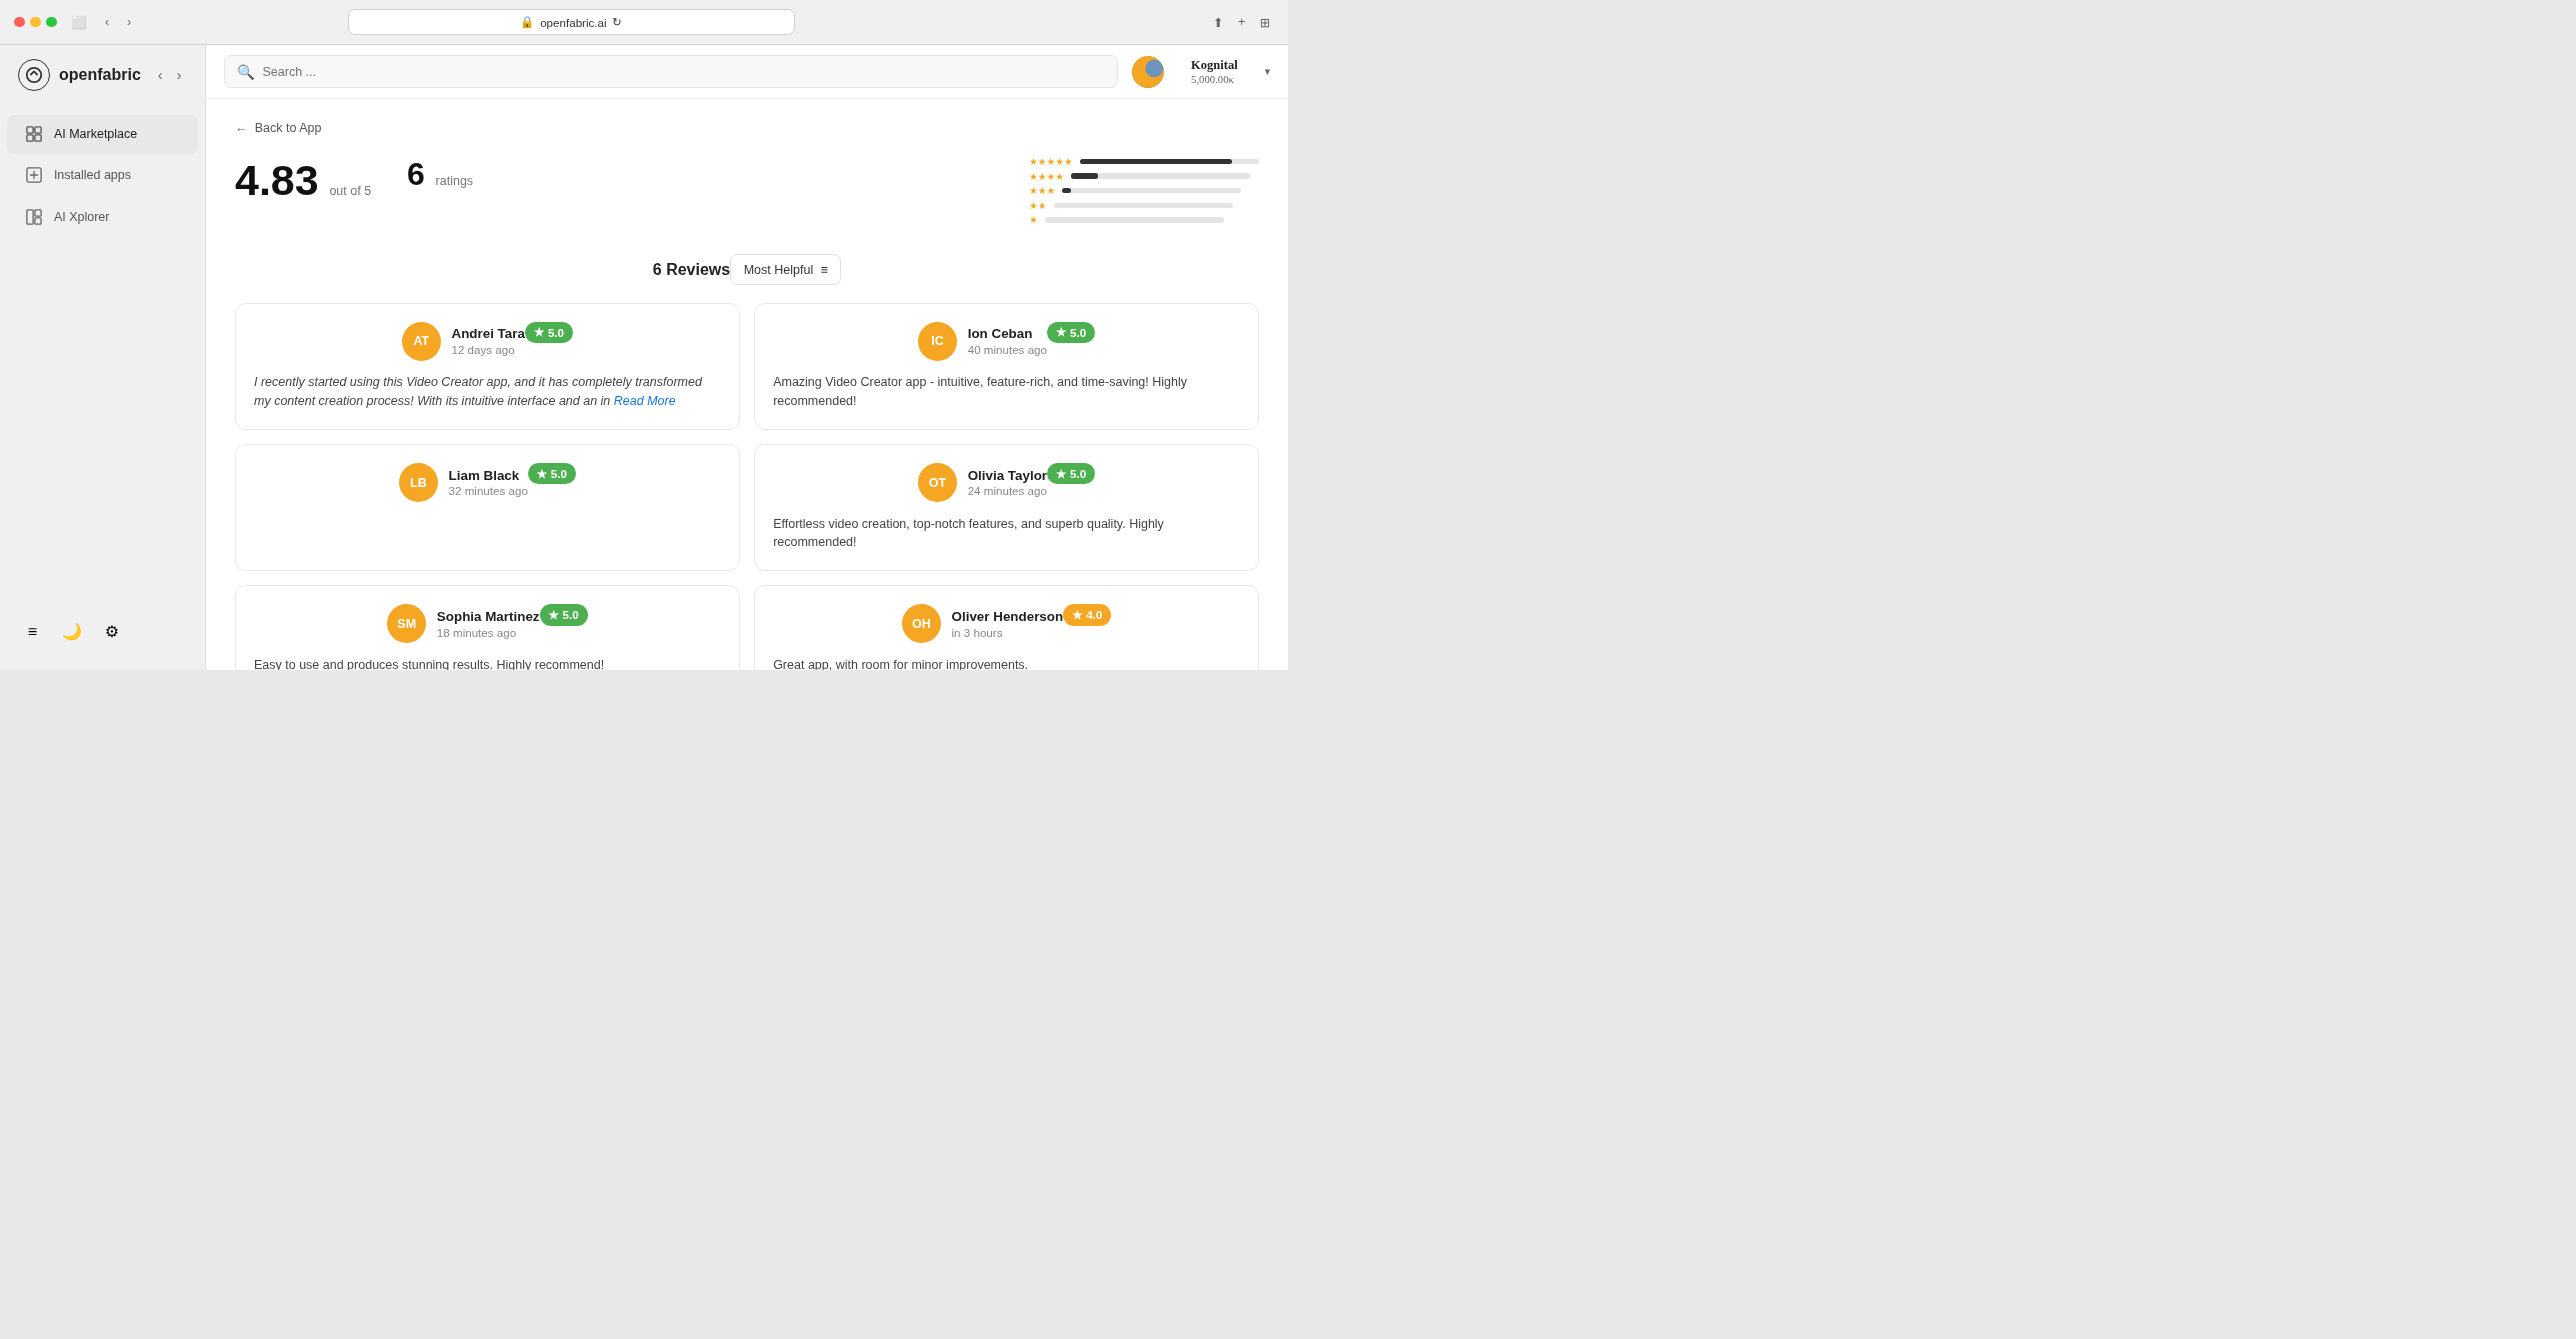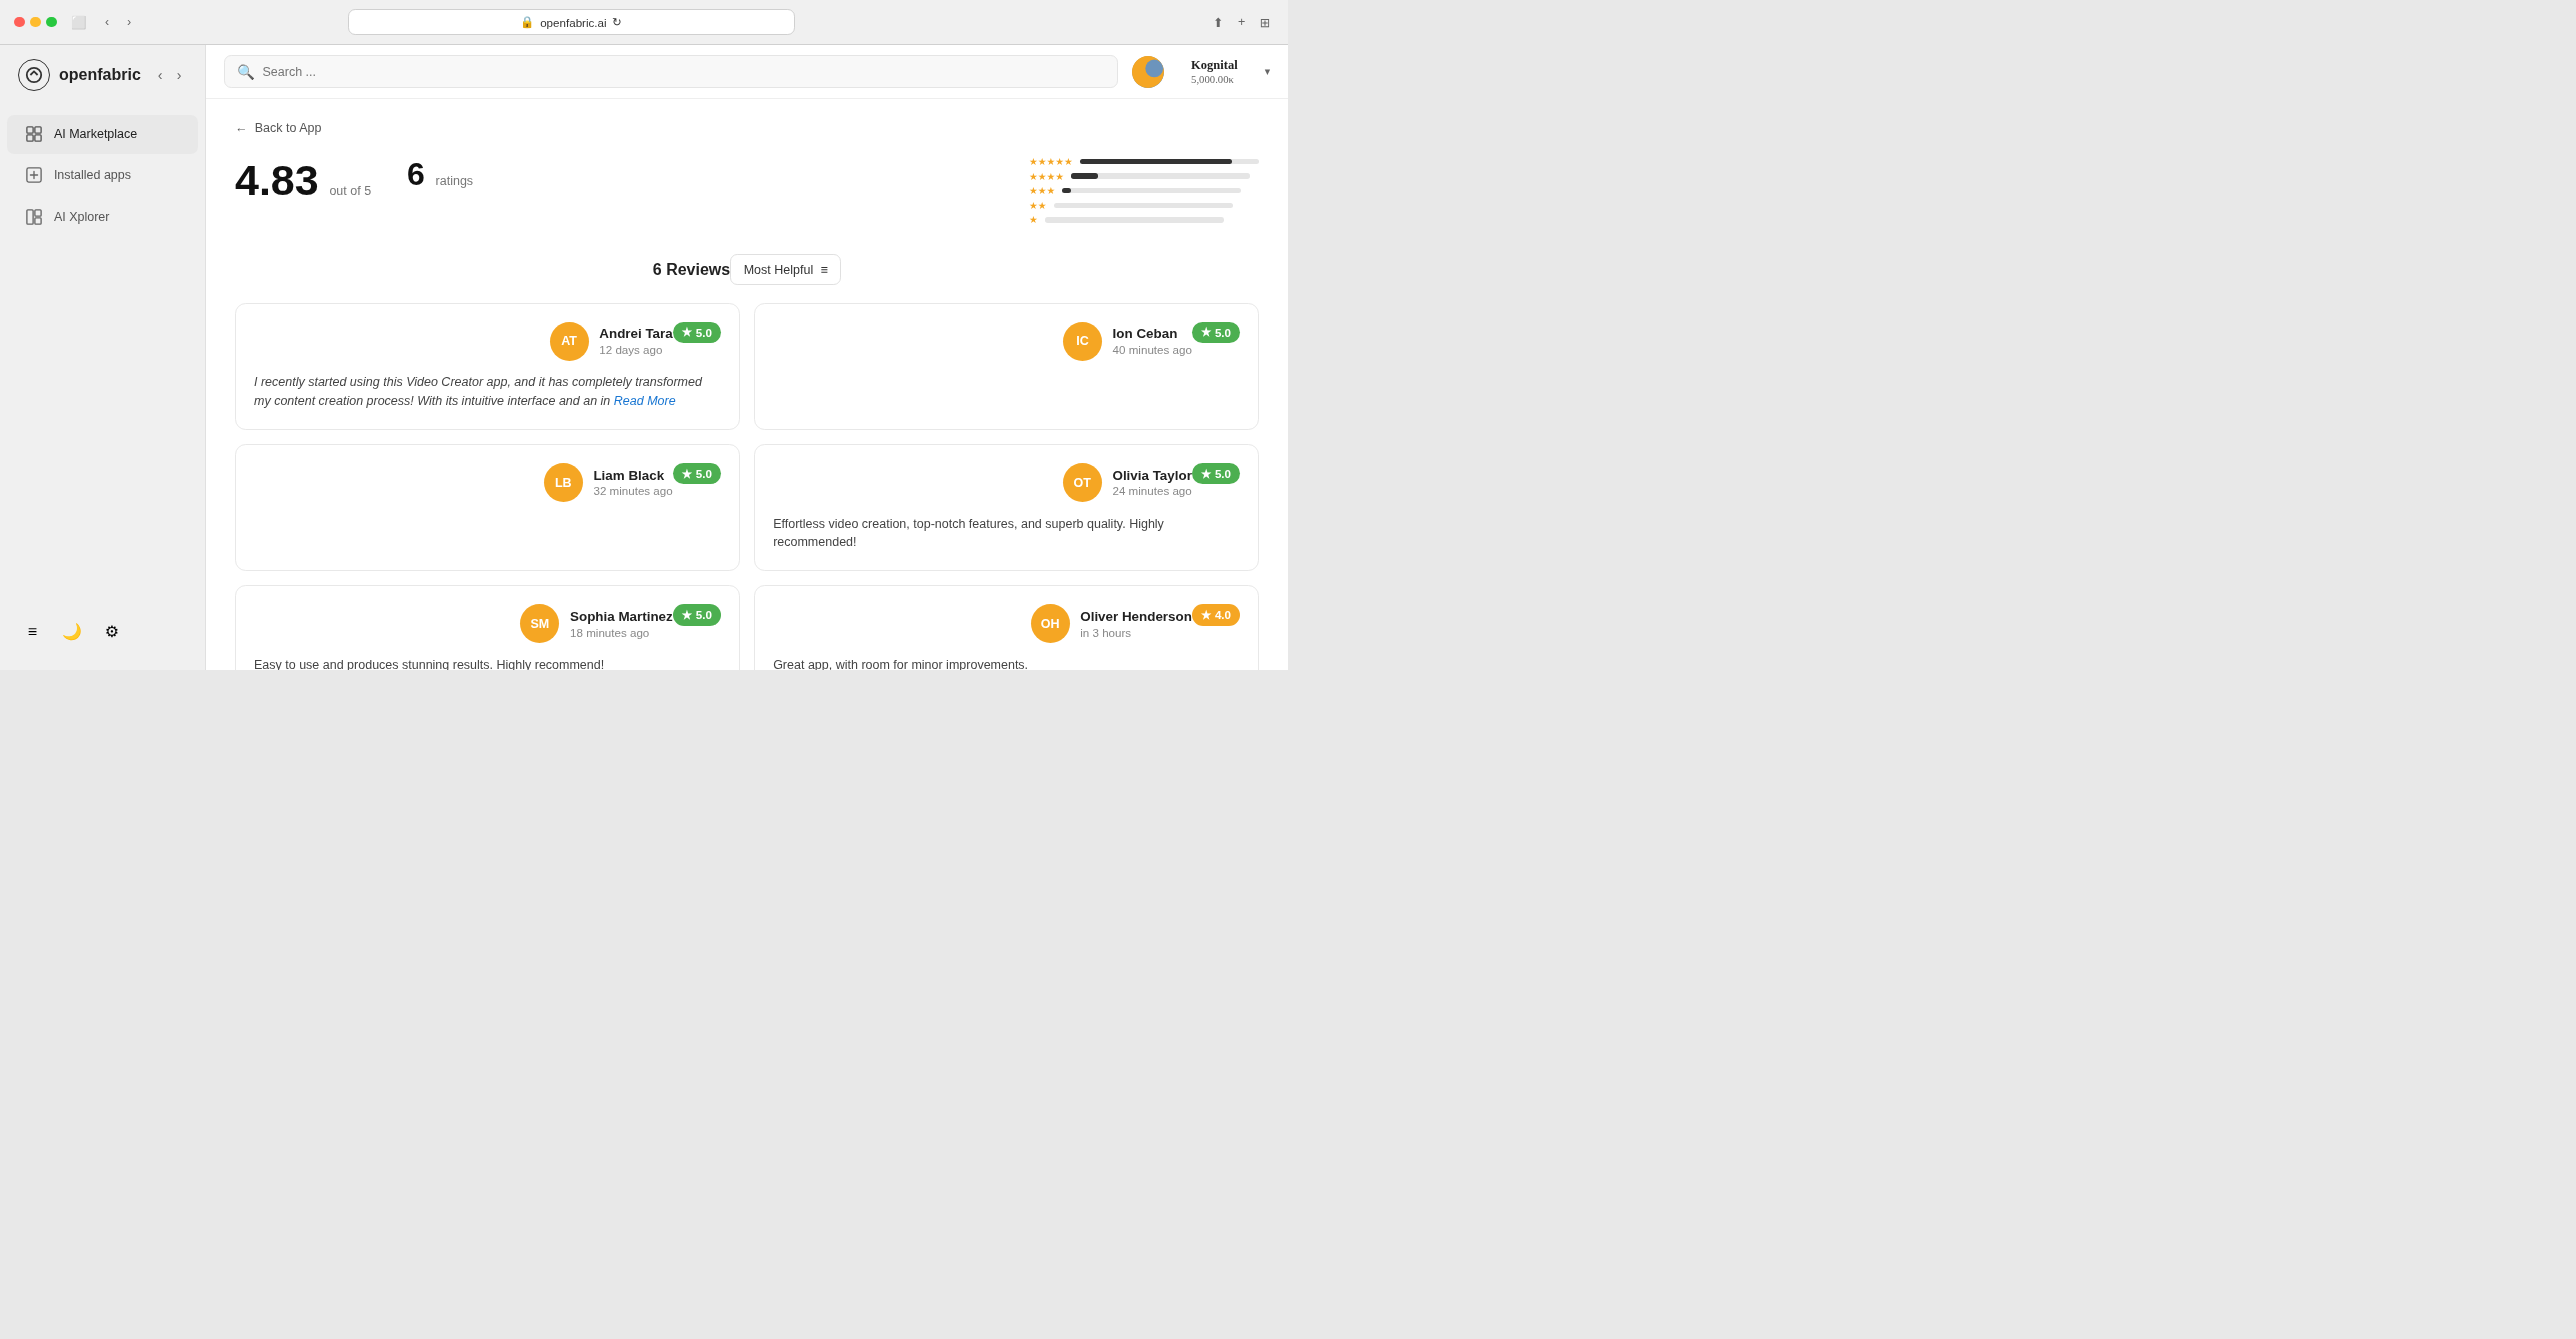--- a/index.html
+++ b/index.html
@@ -64,21 +64,21 @@
     .rating-bar-fill { height: 100%; background: #333; border-radius: 2.7px; }
 
     
     .reviews-header { display: flex; align-items: center; justify-content: center; margin-bottom: 18px; }
     .reviews-title { font-size: 16px; font-weight: 600; color: #222; }
     .sort-btn { display: flex; align-items: center; gap: 7.2px; background: white; border: 0.9px solid #e0e0e0; border-radius: 7.2px; padding: 7.2px 12.5px; font-size: 12.5px; color: #333; cursor: pointer; }
 
     
     .reviews-grid { display: grid; grid-template-columns: 1fr 1fr; gap: 14.3px; margin-bottom: 21.5px; }
     .review-card { background: white; border: 0.9px solid #e8e8e8; border-radius: 10.7px; padding: 18px; }
-    .review-header { display: flex; align-items: flex-start; justify-content: flex-end; margin-bottom: 12.5px; }
+    .review-header { display: flex; align-items: flex-start; justify-content: center; margin-bottom: 12.5px; }
     .reviewer-info { display: flex; align-items: center; gap: 10.7px; }
     .reviewer-avatar { width: 39px; height: 39px; border-radius: 50%; background: #f5a623; display: flex; align-items: center; justify-content: center; color: white; font-weight: 700; font-size: 12.5px; }
     .reviewer-name { font-size: 13.4px; font-weight: 600; color: #222; }
     .reviewer-time { font-size: 11.6px; color: #888; margin-top: 1.8px; }
     .rating-badge { background: #4caf50; color: white; border-radius: 18px; padding: 3.6px 9px; font-size: 11.6px; font-weight: 600; display: flex; align-items: center; gap: 3.6px; }
     .rating-badge.orange { background: #f5a623; }
     .review-text { font-size: 12.5px; color: #444; line-height: 1.5; }
     .read-more { color: #1976d2; cursor: pointer; font-size: 12.5px; }
 
     
@@ -272,20 +272,21 @@
                 <div>
                   <div class="reviewer-name">Ion Ceban</div>
                   <div class="reviewer-time">40 minutes ago</div>
                 </div>
               </div>
               <div class="rating-badge">
                 <span>★</span>
                 <span>5.0</span>
               </div>
             </div>
+            <div class="review-text">Amazing Video Creator app - intuitive, feature-rich, and time-saving! Highly recommended!</div>
           </div>
 
           <div class="review-card">
             <div class="review-header">
               <div class="reviewer-info">
                 <div class="reviewer-avatar">LB</div>
                 <div>
                   <div class="reviewer-name">Liam Black</div>
                   <div class="reviewer-time">32 minutes ago</div>
                 </div>

